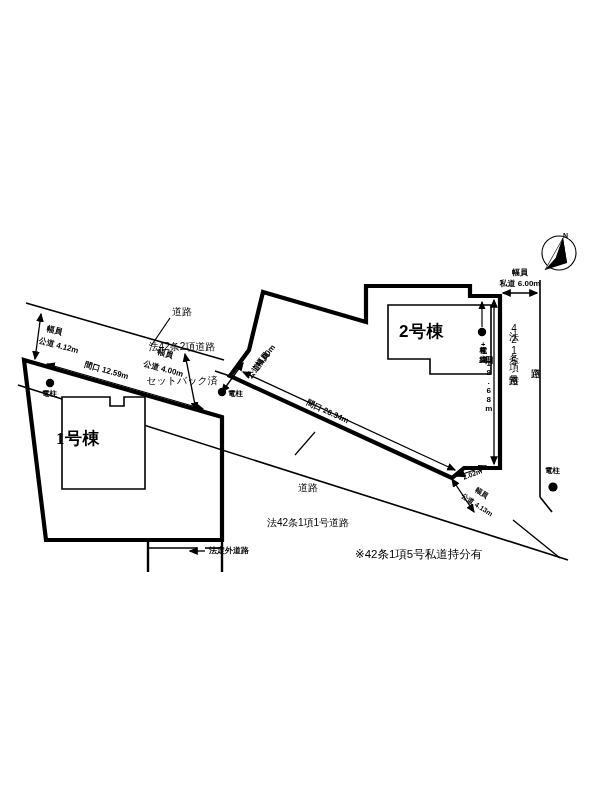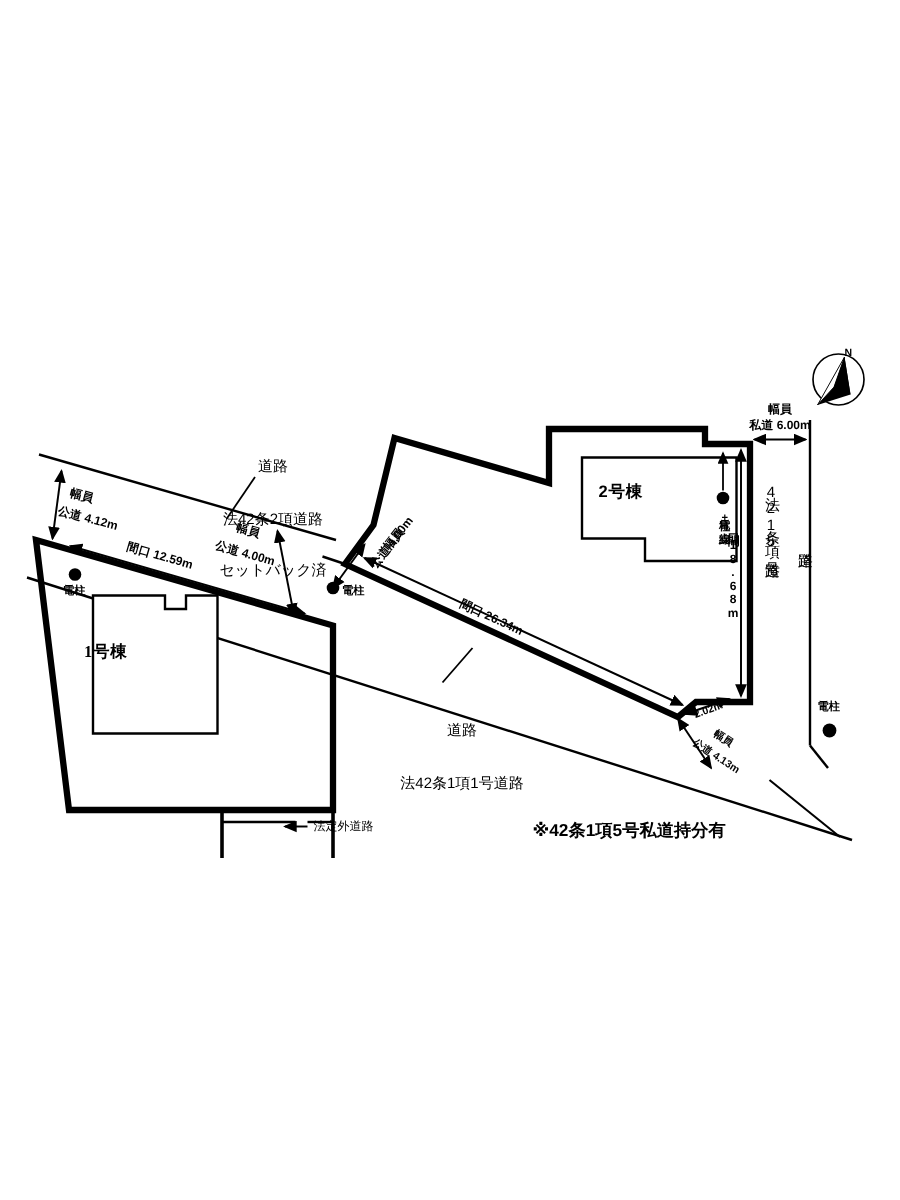--- a/index.html
+++ b/index.html
@@ -27,21 +27,21 @@
   }
   .lbl {
     position: absolute;
     color: #000000;
     white-space: pre;
     line-height: 1.15;
     font-family: "Liberation Sans", "DejaVu Sans", sans-serif;
   }
   .lbl-center { text-align: center; }
   .t-bldg {
-    font-size: 11px;
+    font-size: 17px;
     font-weight: 700;
     letter-spacing: 0.5px;
   }
   .t-road {
     font-size: 10px;
     font-weight: 400;
   }
   .t-dim {
     font-size: 8px;
     font-weight: 700;
@@ -49,25 +49,25 @@
   .t-dim-sm {
     font-size: 7px;
     font-weight: 700;
   }
   .t-pole {
     font-size: 7.5px;
     font-weight: 700;
   }
   .t-note {
     font-size: 11.5px;
-    font-weight: 700;
+    font-weight: 400;
   }
   .t-small {
     font-size: 8px;
-    font-weight: 400;
+    font-weight: 700;
   }
   .vertical {
     writing-mode: vertical-rl;
     text-orientation: upright;
   }
   .t-compass-n {
     font-size: 7px;
     font-weight: 700;
   }
 </style>

